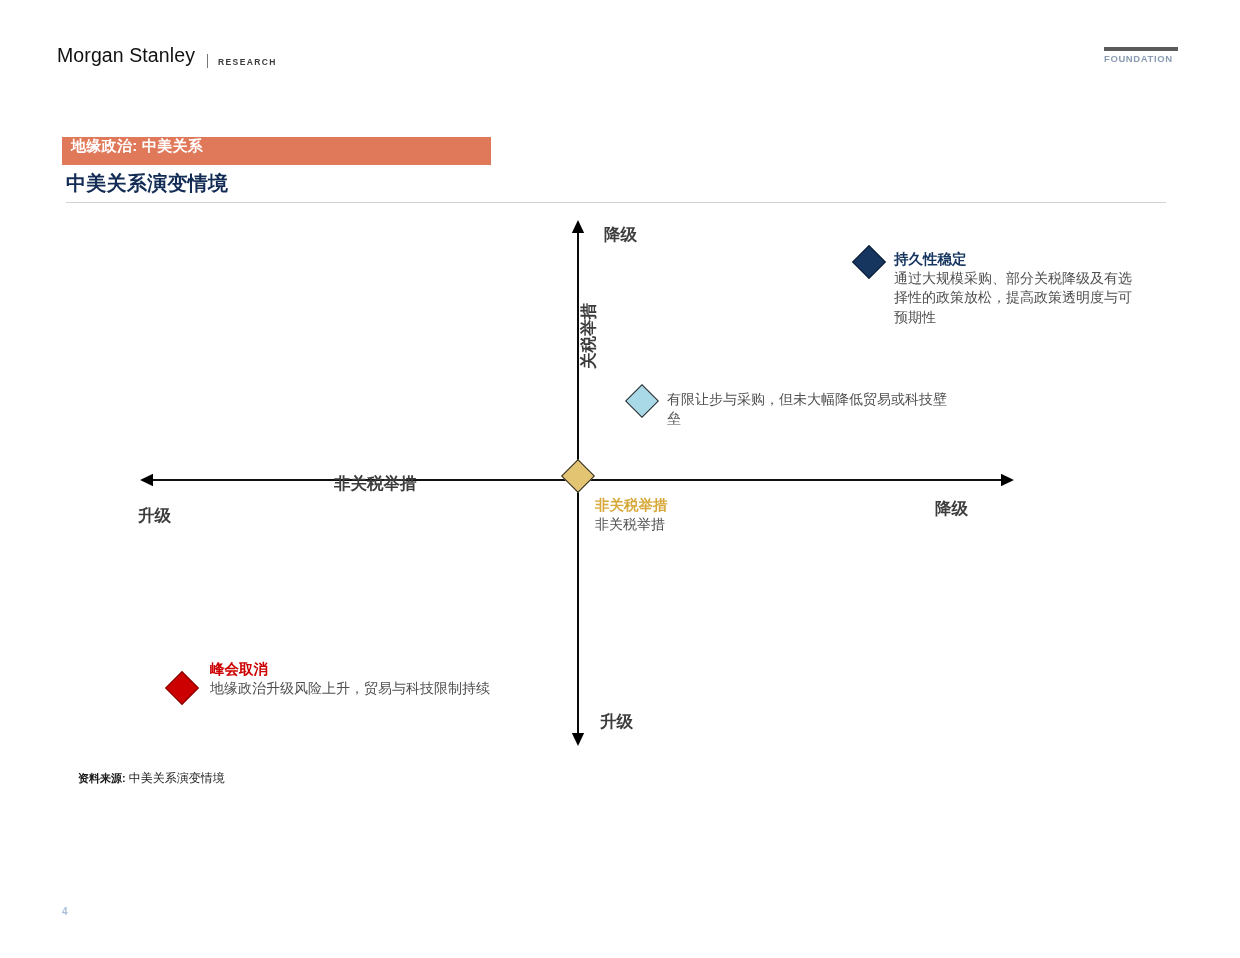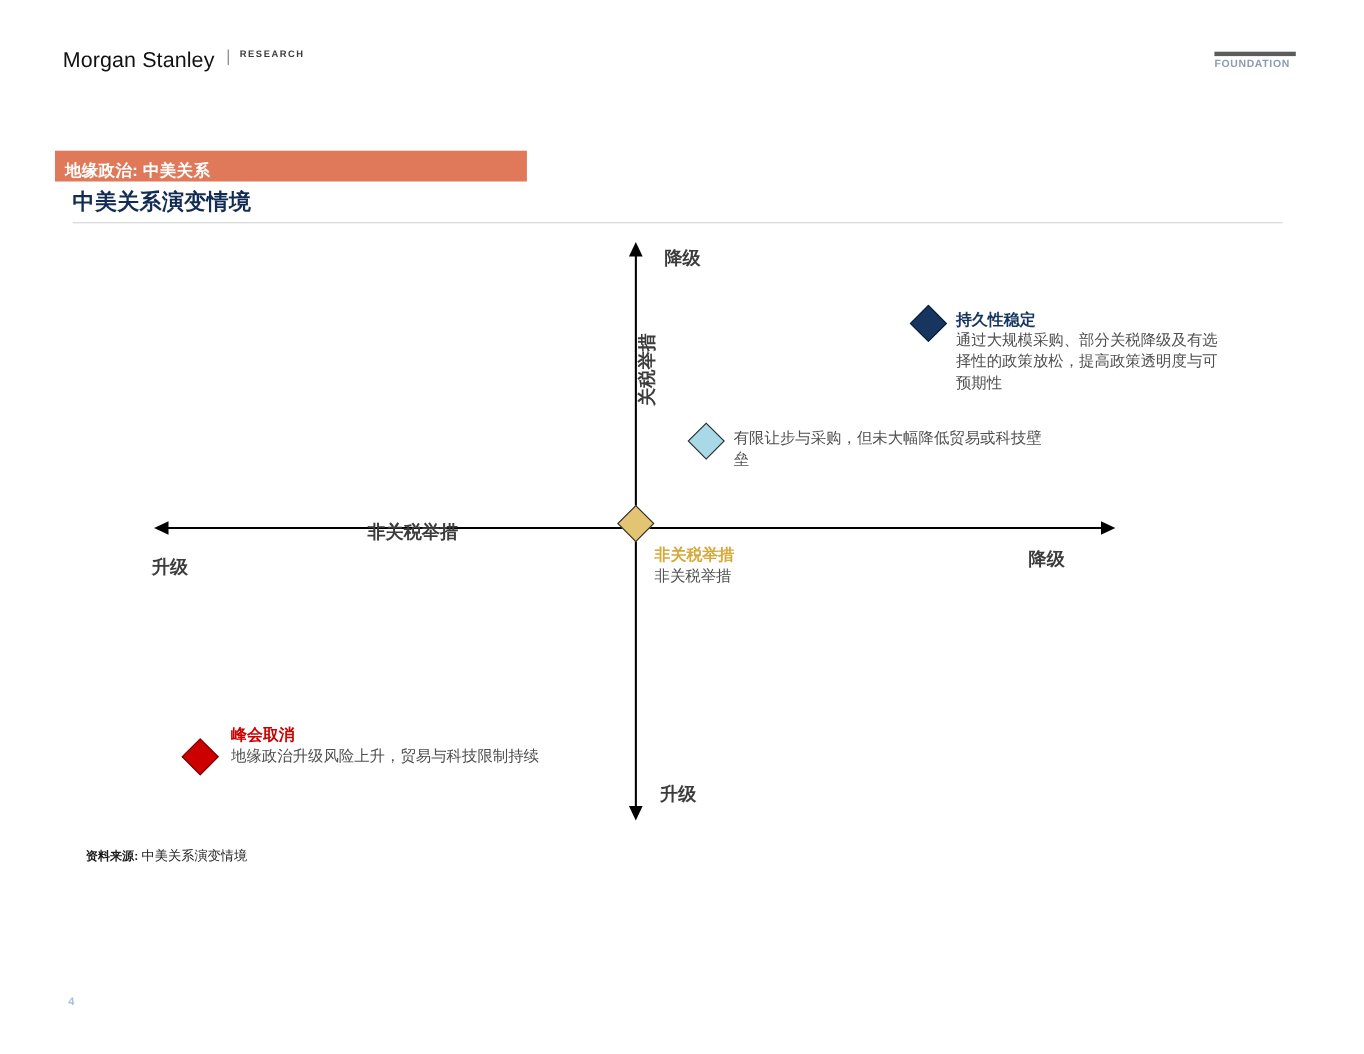--- a/index.html
+++ b/index.html
@@ -14,21 +14,21 @@
     font-family: "Liberation Sans", sans-serif;
     overflow: hidden;
   }
 
   
   #brand-header {
     position: absolute;
     left: 57px;
     top: 44px;
     display: flex;
-    align-items: flex-start;
+    align-items: flex-end;
   }
   #brand-name {
     font-size: 19.5px;
     color: #111111;
     letter-spacing: 0.1px;
     white-space: nowrap;
     font-weight: 400;
   }
   #brand-divider {
     display: inline-block;
@@ -61,27 +61,27 @@
   #foundation-label {
     font-size: 9.5px;
     font-weight: 700;
     letter-spacing: 0.6px;
     color: #8a9bb4;
   }
 
   
   #eyebrow-banner {
     position: absolute;
-    left: 50px;
+    left: 62px;
     top: 137px;
     width: 429px;
     height: 28px;
     background: #e0785a;
     display: flex;
-    align-items: flex-end;
+    align-items: flex-start;
   }
   #eyebrow-text {
     color: #ffffff;
     font-size: 15px;
     font-weight: 700;
     margin-left: 9px;
     letter-spacing: 0.3px;
   }
   #slide-title {
     position: absolute;
@@ -167,21 +167,21 @@
     white-space: nowrap;
   }
   .scenario-desc {
     font-size: 14px;
     color: #4f4f4f;
     line-height: 1.38;
     font-family: "Liberation Serif", serif;
     margin-top: 1px;
   }
 
-  #scenario-durable        { left: 832px; top: 250px; margin-top: 32px; }
+  #scenario-durable        { left: 857px; top: 250px; }
   #scenario-durable .scenario-desc { width: 245px; }
   #scenario-detente        { left: 630px; top: 389px; }
   #scenario-detente .scenario-desc { width: 290px; }
   #scenario-statusquo      { left: 595px; top: 496px; }
   #scenario-statusquo .scenario-text { margin-left: 0; }
   #scenario-summit         { left: 170px; top: 660px; }
   #scenario-summit .scenario-text { margin-left: 16px; }
   #scenario-summit .scenario-desc { width: 330px; }
 
   

